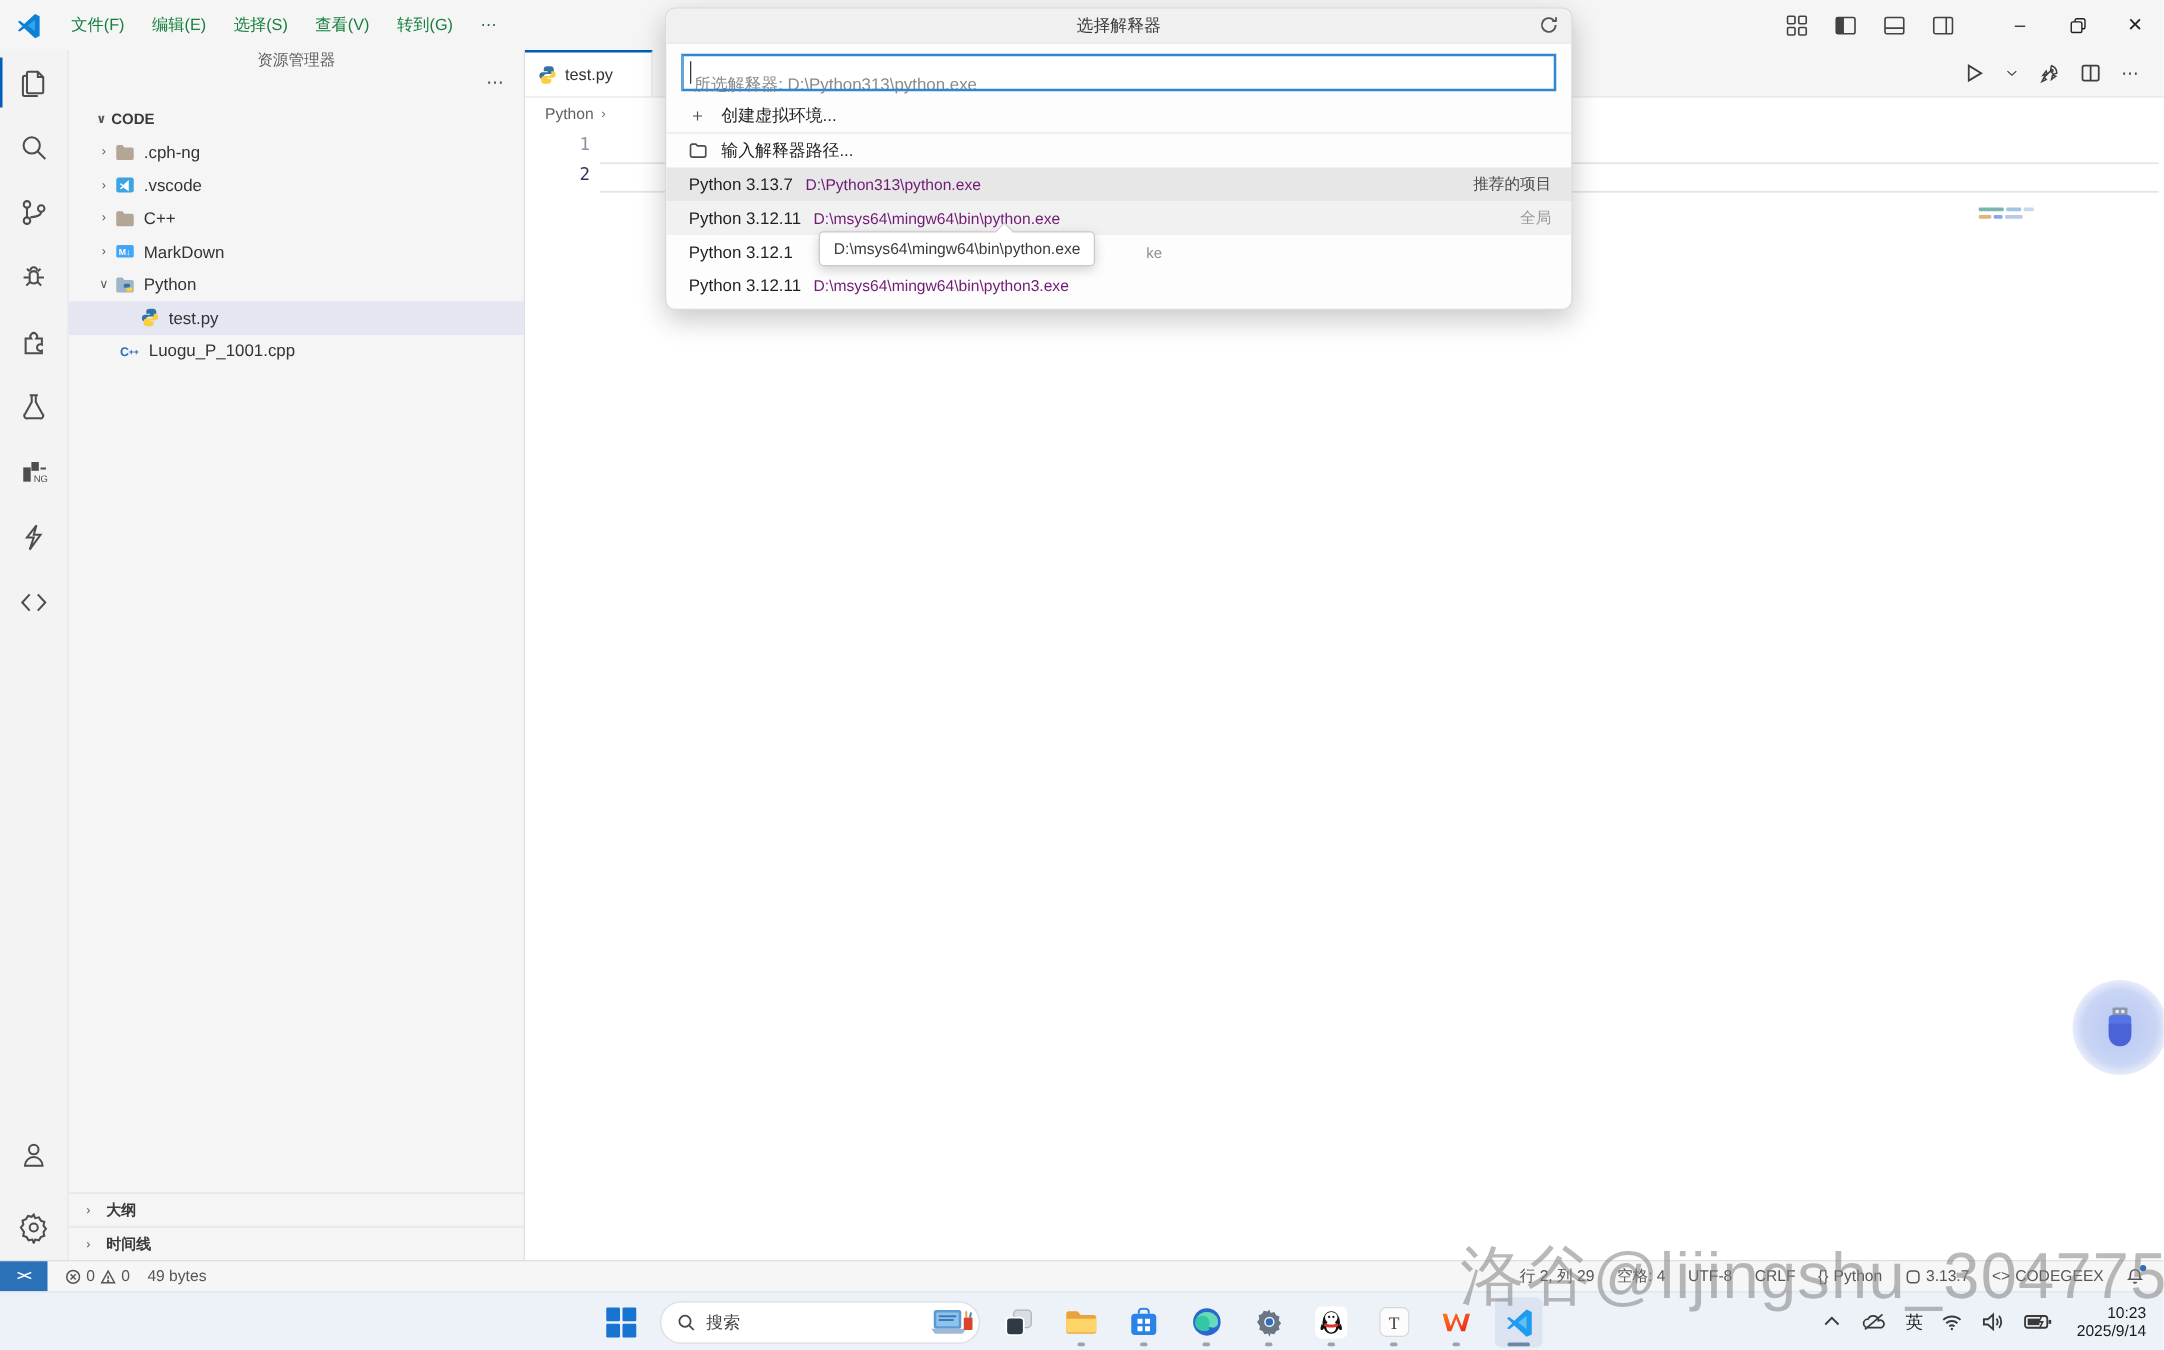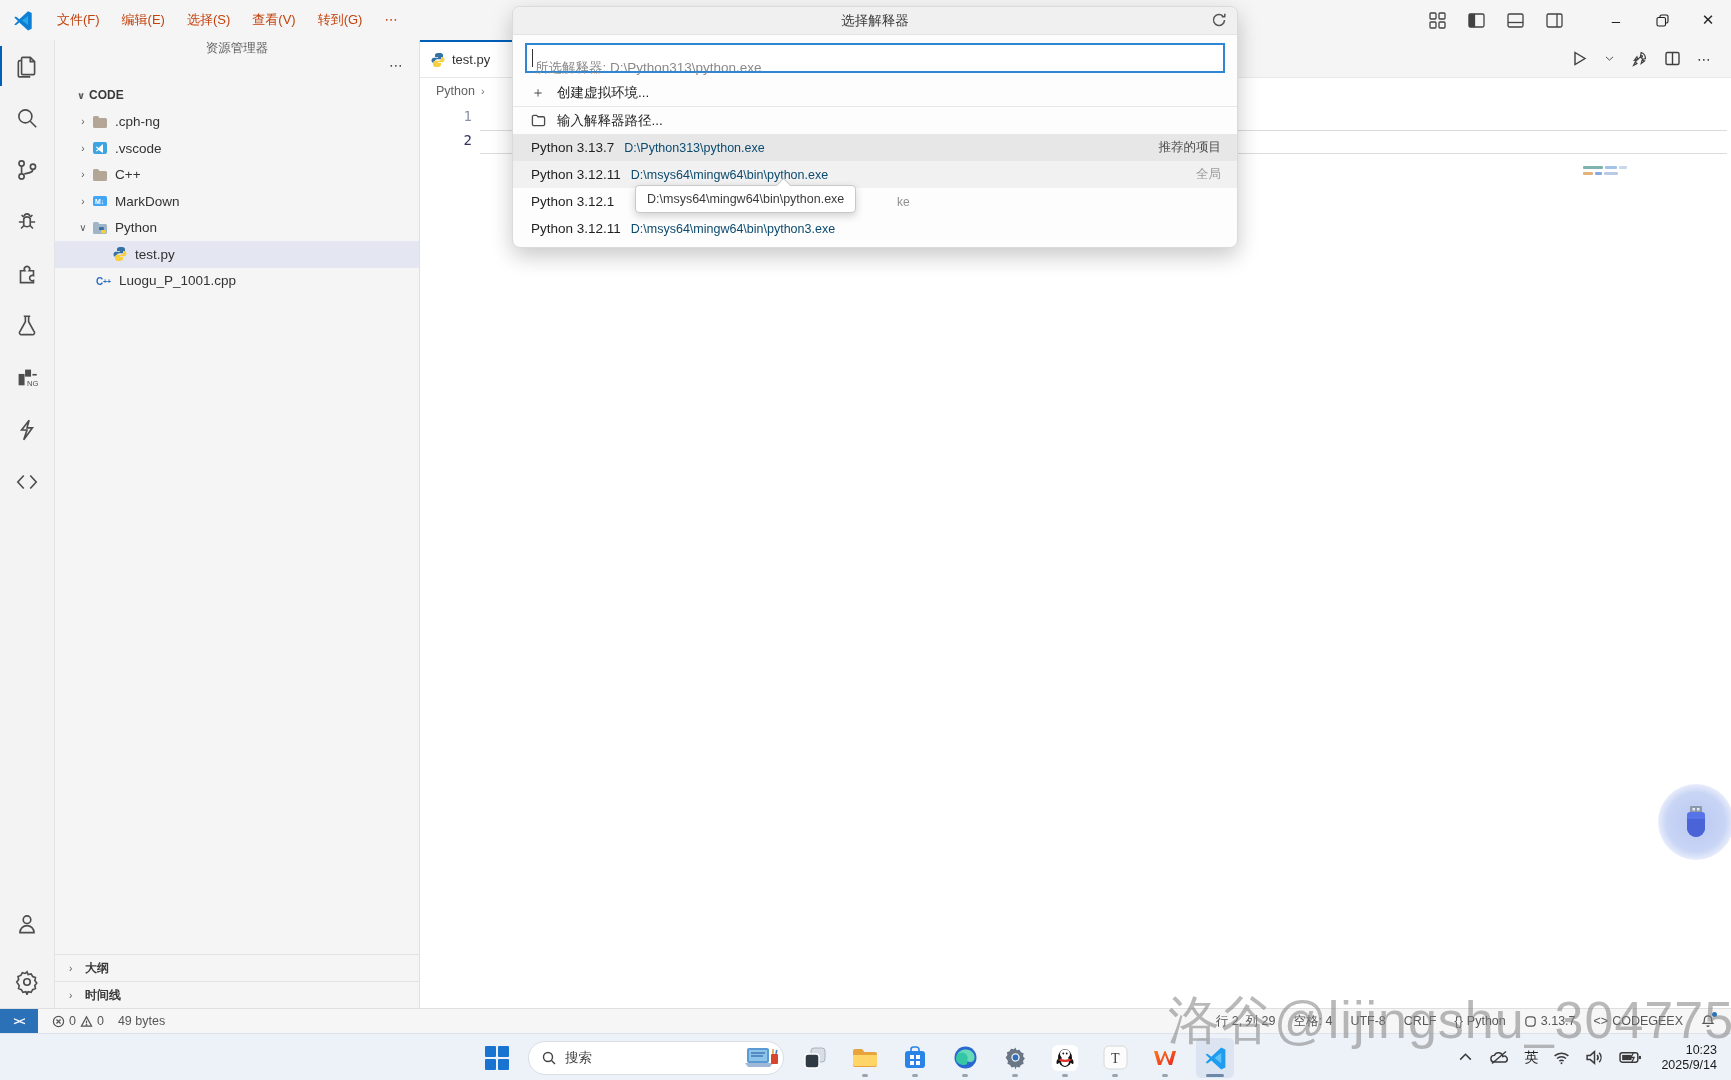--- a/index.html
+++ b/index.html
@@ -5,21 +5,21 @@
   * { margin:0; padding:0; box-sizing:border-box; }
   html,body { width:1731px; height:1080px; }
   body { position:relative; overflow:hidden; background:#fff;
          font-family:"Liberation Sans","DejaVu Sans",sans-serif; color:#3b3b3b; }
   svg { display:block; }
 
   
   .titlebar { position:absolute; left:0; top:0; width:100%; height:40px;
               background:#f5f5f5; display:flex; align-items:center; z-index:5; }
   .vslogo { width:22px; height:22px; margin:0 12px 0 12px; }
-  .menu-item { font-size:13px; color:#c2410c; padding:0 11px; height:40px;
+  .menu-item { font-size:13px; color:#15803d; padding:0 11px; height:40px;
                line-height:40px; cursor:default; }
   .tb-spacer { flex:1; }
   .layout-icons { display:flex; gap:22px; margin-right:30px; }
   .layout-icons svg { width:17px; height:17px; stroke:#424242; fill:none; stroke-width:1.3; }
   .win-controls { display:flex; }
   .win-btn { width:46px; height:40px; display:flex; align-items:center; justify-content:center;
              font-size:15px; color:#1f1f1f; }
 
   
   .activitybar { position:absolute; left:0; top:40px; width:55px; height:968px;
@@ -69,42 +69,42 @@
   .current-line { position:absolute; left:60px; right:4px; top:26px; height:24px;
                   border-top:1px solid #dcdcdc; border-bottom:1px solid #dcdcdc; }
   .minimap { position:absolute; left:1163px; top:62px; width:62px; }
   .minimap .mrow { height:3px; margin-bottom:3px; display:flex; gap:2px; }
   .minimap .seg { height:3px; border-radius:1px; }
   .usb-widget { position:absolute; left:1238px; top:680px; width:76px; height:76px; border-radius:50%;
                 background:radial-gradient(circle, #b9c8f2 0%, #c9d5f5 55%, rgba(220,228,250,0.25) 78%, rgba(255,255,255,0) 100%);
                 display:flex; align-items:center; justify-content:center; }
 
   
-  .quickpick { position:absolute; left:512px; top:6px; width:726px; height:242px; z-index:100;
+  .quickpick { position:absolute; left:532px; top:6px; width:726px; height:242px; z-index:100;
                background:#fdfdfd; border:1px solid #dadada; border-radius:8px;
                box-shadow:0 8px 22px rgba(0,0,0,0.22); overflow:visible; }
   .qp-title { height:28px; background:#f0f0f0; border-bottom:1px solid #e3e3e3;
               border-radius:8px 8px 0 0; display:flex; align-items:center; justify-content:center;
               font-size:13.5px; color:#3b3b3b; position:relative; }
   .qp-refresh { position:absolute; right:10px; top:5px; }
   .qp-refresh svg { width:16px; height:16px; stroke:#555; fill:none; stroke-width:1.5; }
   .qp-inputwrap { margin:8px 12px 6px 12px; height:30px; border:1px solid #2f86d2;
                   outline:1px solid #2f86d2; outline-offset:-2px; background:#fff;
                   display:flex; align-items:center; padding-left:6px; position:relative; }
   .qp-caret { width:1px; height:18px; background:#333; margin-right:2px; }
   .qp-input { border:none; outline:none; width:100%; font-size:13.5px; color:#8a8a8a;
               font-family:inherit; background:transparent;margin-top:19px; }
   .qp-row { height:27px; display:flex; align-items:center; padding:0 16px 0 18px;
             font-size:13.5px; color:#1f1f1f; position:relative; }
   .qp-row .qp-ico { width:20px; margin-right:6px; color:#4c4c4c; font-size:14px; display:flex; align-items:center; }
   .qp-row .qp-ico svg { width:15px; height:15px; stroke:#4c4c4c; fill:none; stroke-width:1.4; }
   .qp-sep { height:1px; background:#e7e7e7; margin:0; }
   .qp-row.focused { background:#e7e7e7; }
   .qp-row.hover { background:#f1f1f1; }
-  .qp-path { color:#0c4a6e; font-size:12.5px; margin-left:10px; }
+  .qp-path { color:#701a75; font-size:12.5px; margin-left:10px; }
   .qp-badge { margin-left:auto; font-size:12.5px; color:#4c4c4c; }
   .qp-badge.dim { color:#9a9a9a; }
   .qp-frag { position:absolute; left:384px; color:#8f8f8f; font-size:12px; }
   .qp-tooltip { position:absolute; left:122px; top:178px; z-index:120; background:#fff;
                 border:1px solid #c9c9c9; border-radius:4px; box-shadow:0 3px 9px rgba(0,0,0,0.18);
                 font-size:12.5px; color:#3c3c3c; padding:6px 11px; white-space:nowrap; }
   .qp-tooltip::before { content:""; position:absolute; top:-6px; left:142px; width:10px; height:10px;
                         background:#fff; border-left:1px solid #c9c9c9; border-top:1px solid #c9c9c9;
                         transform:rotate(45deg); }
 

